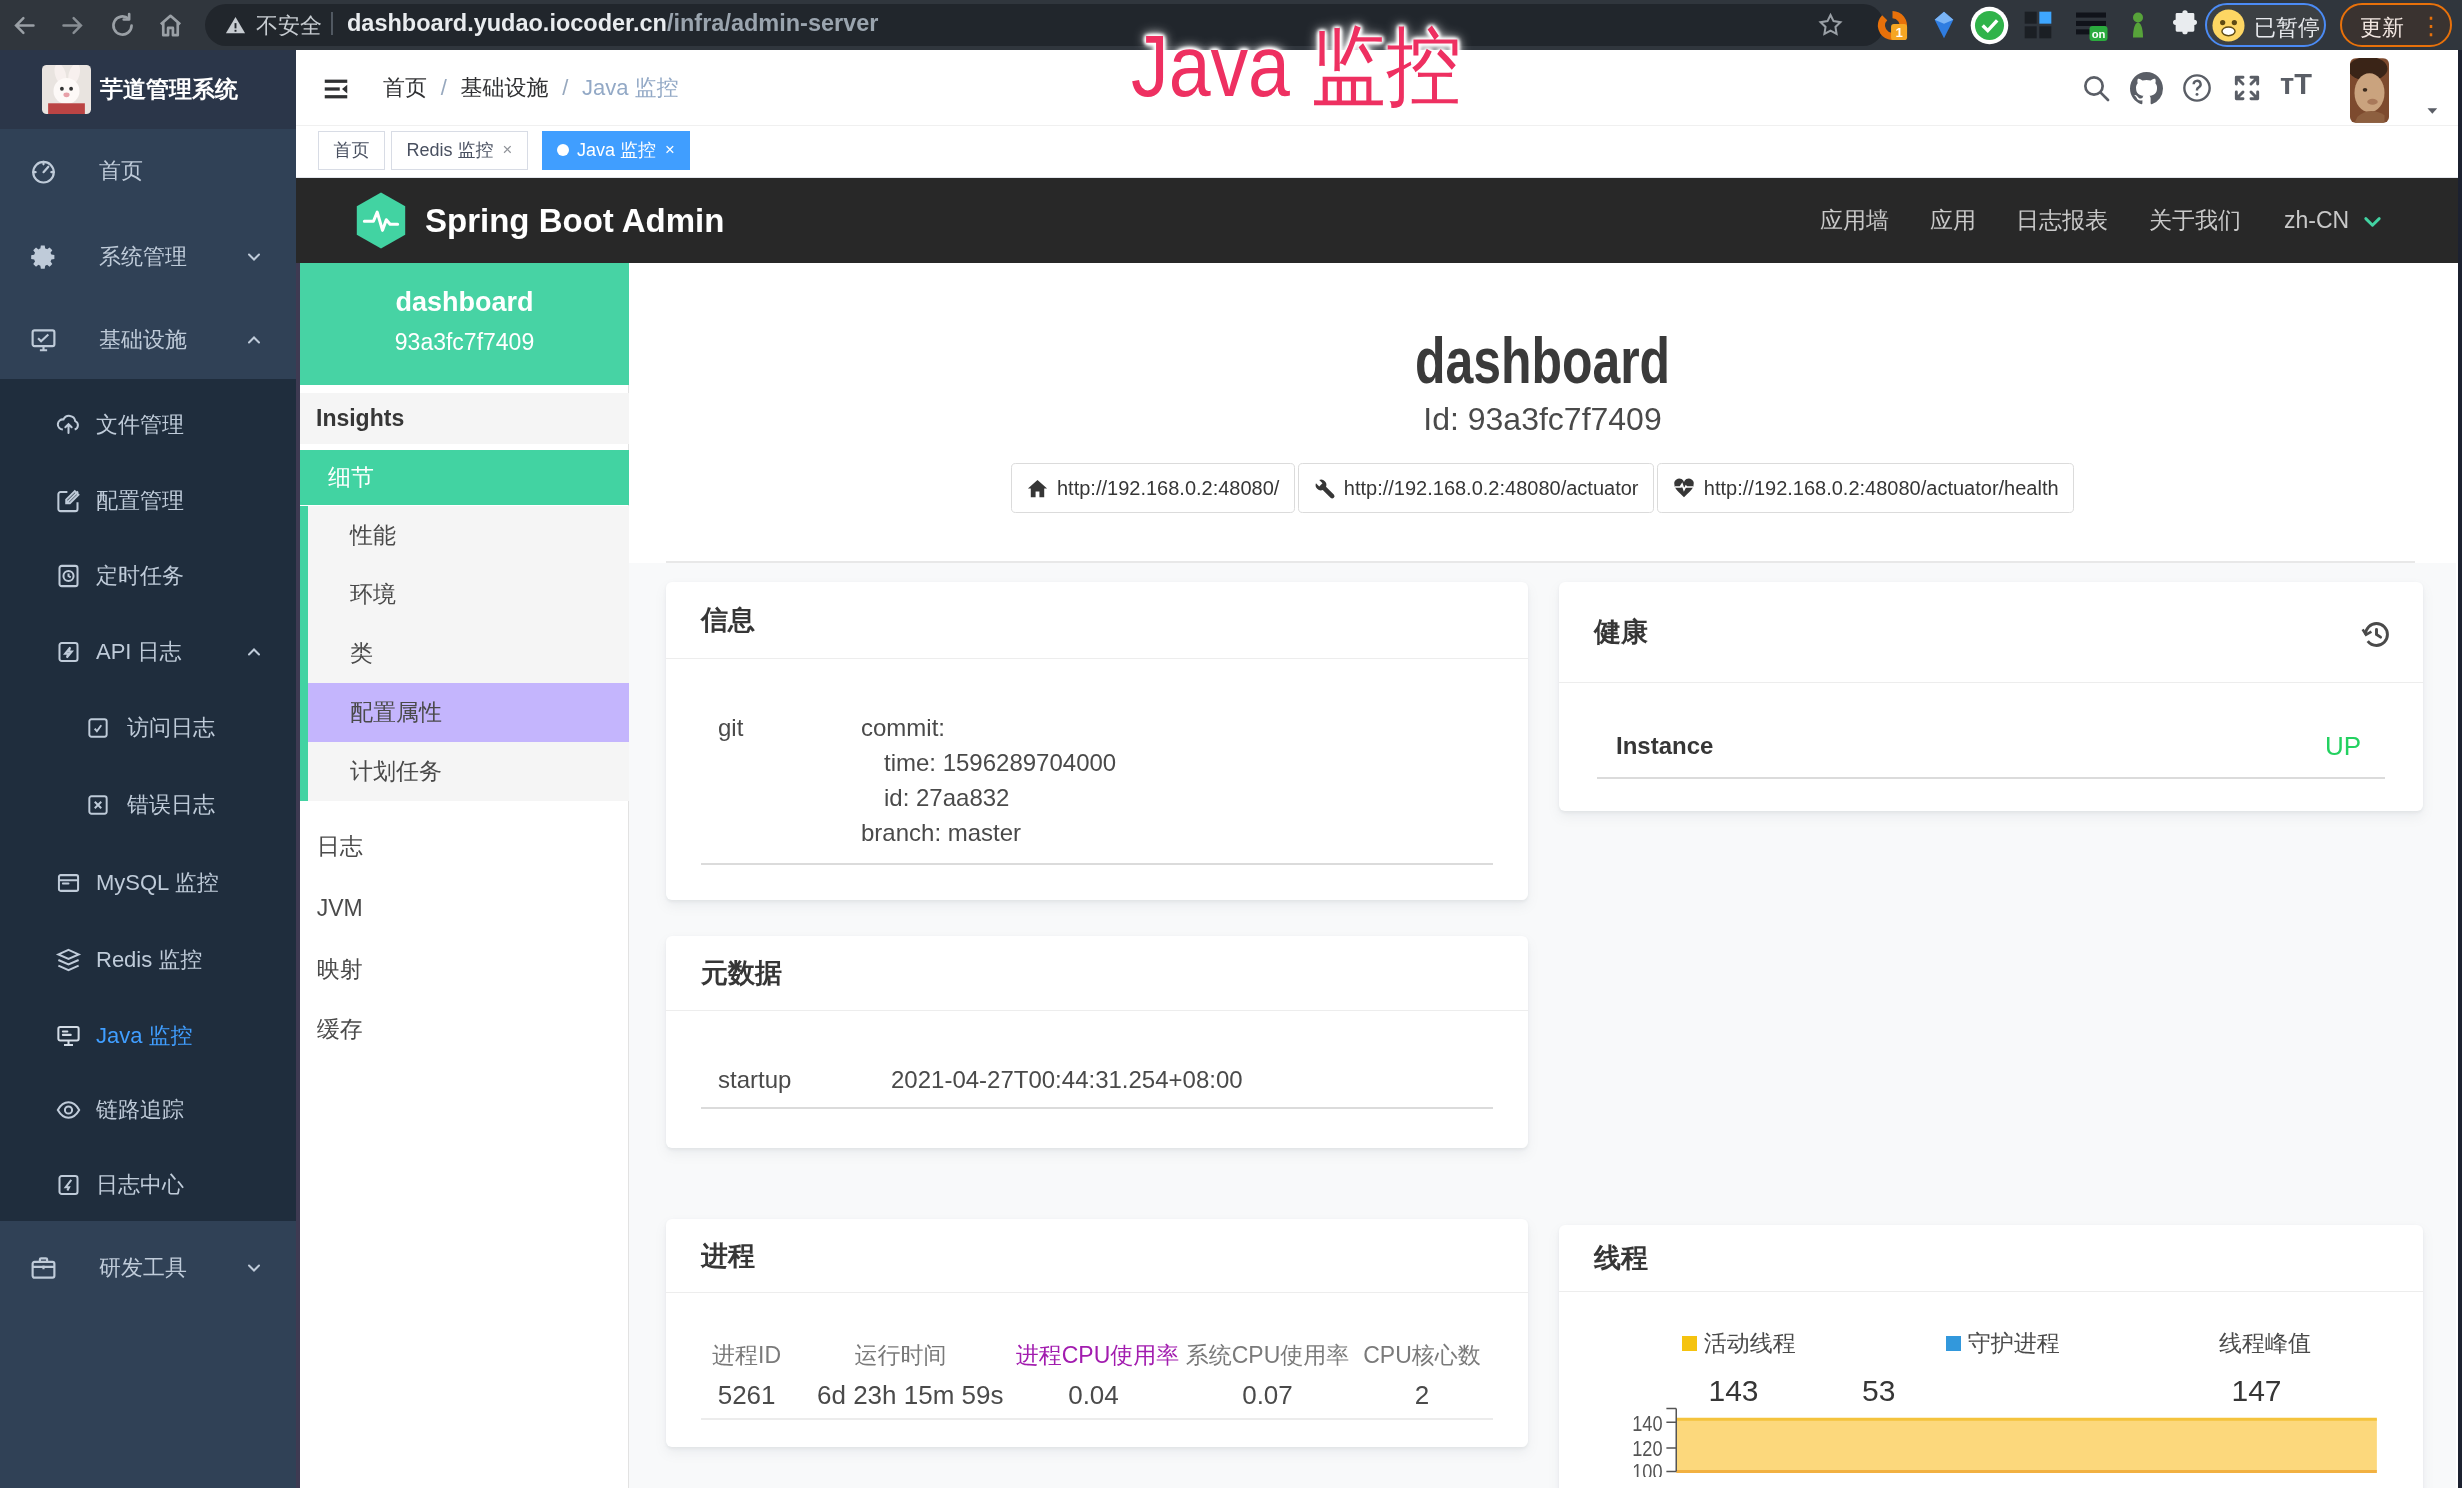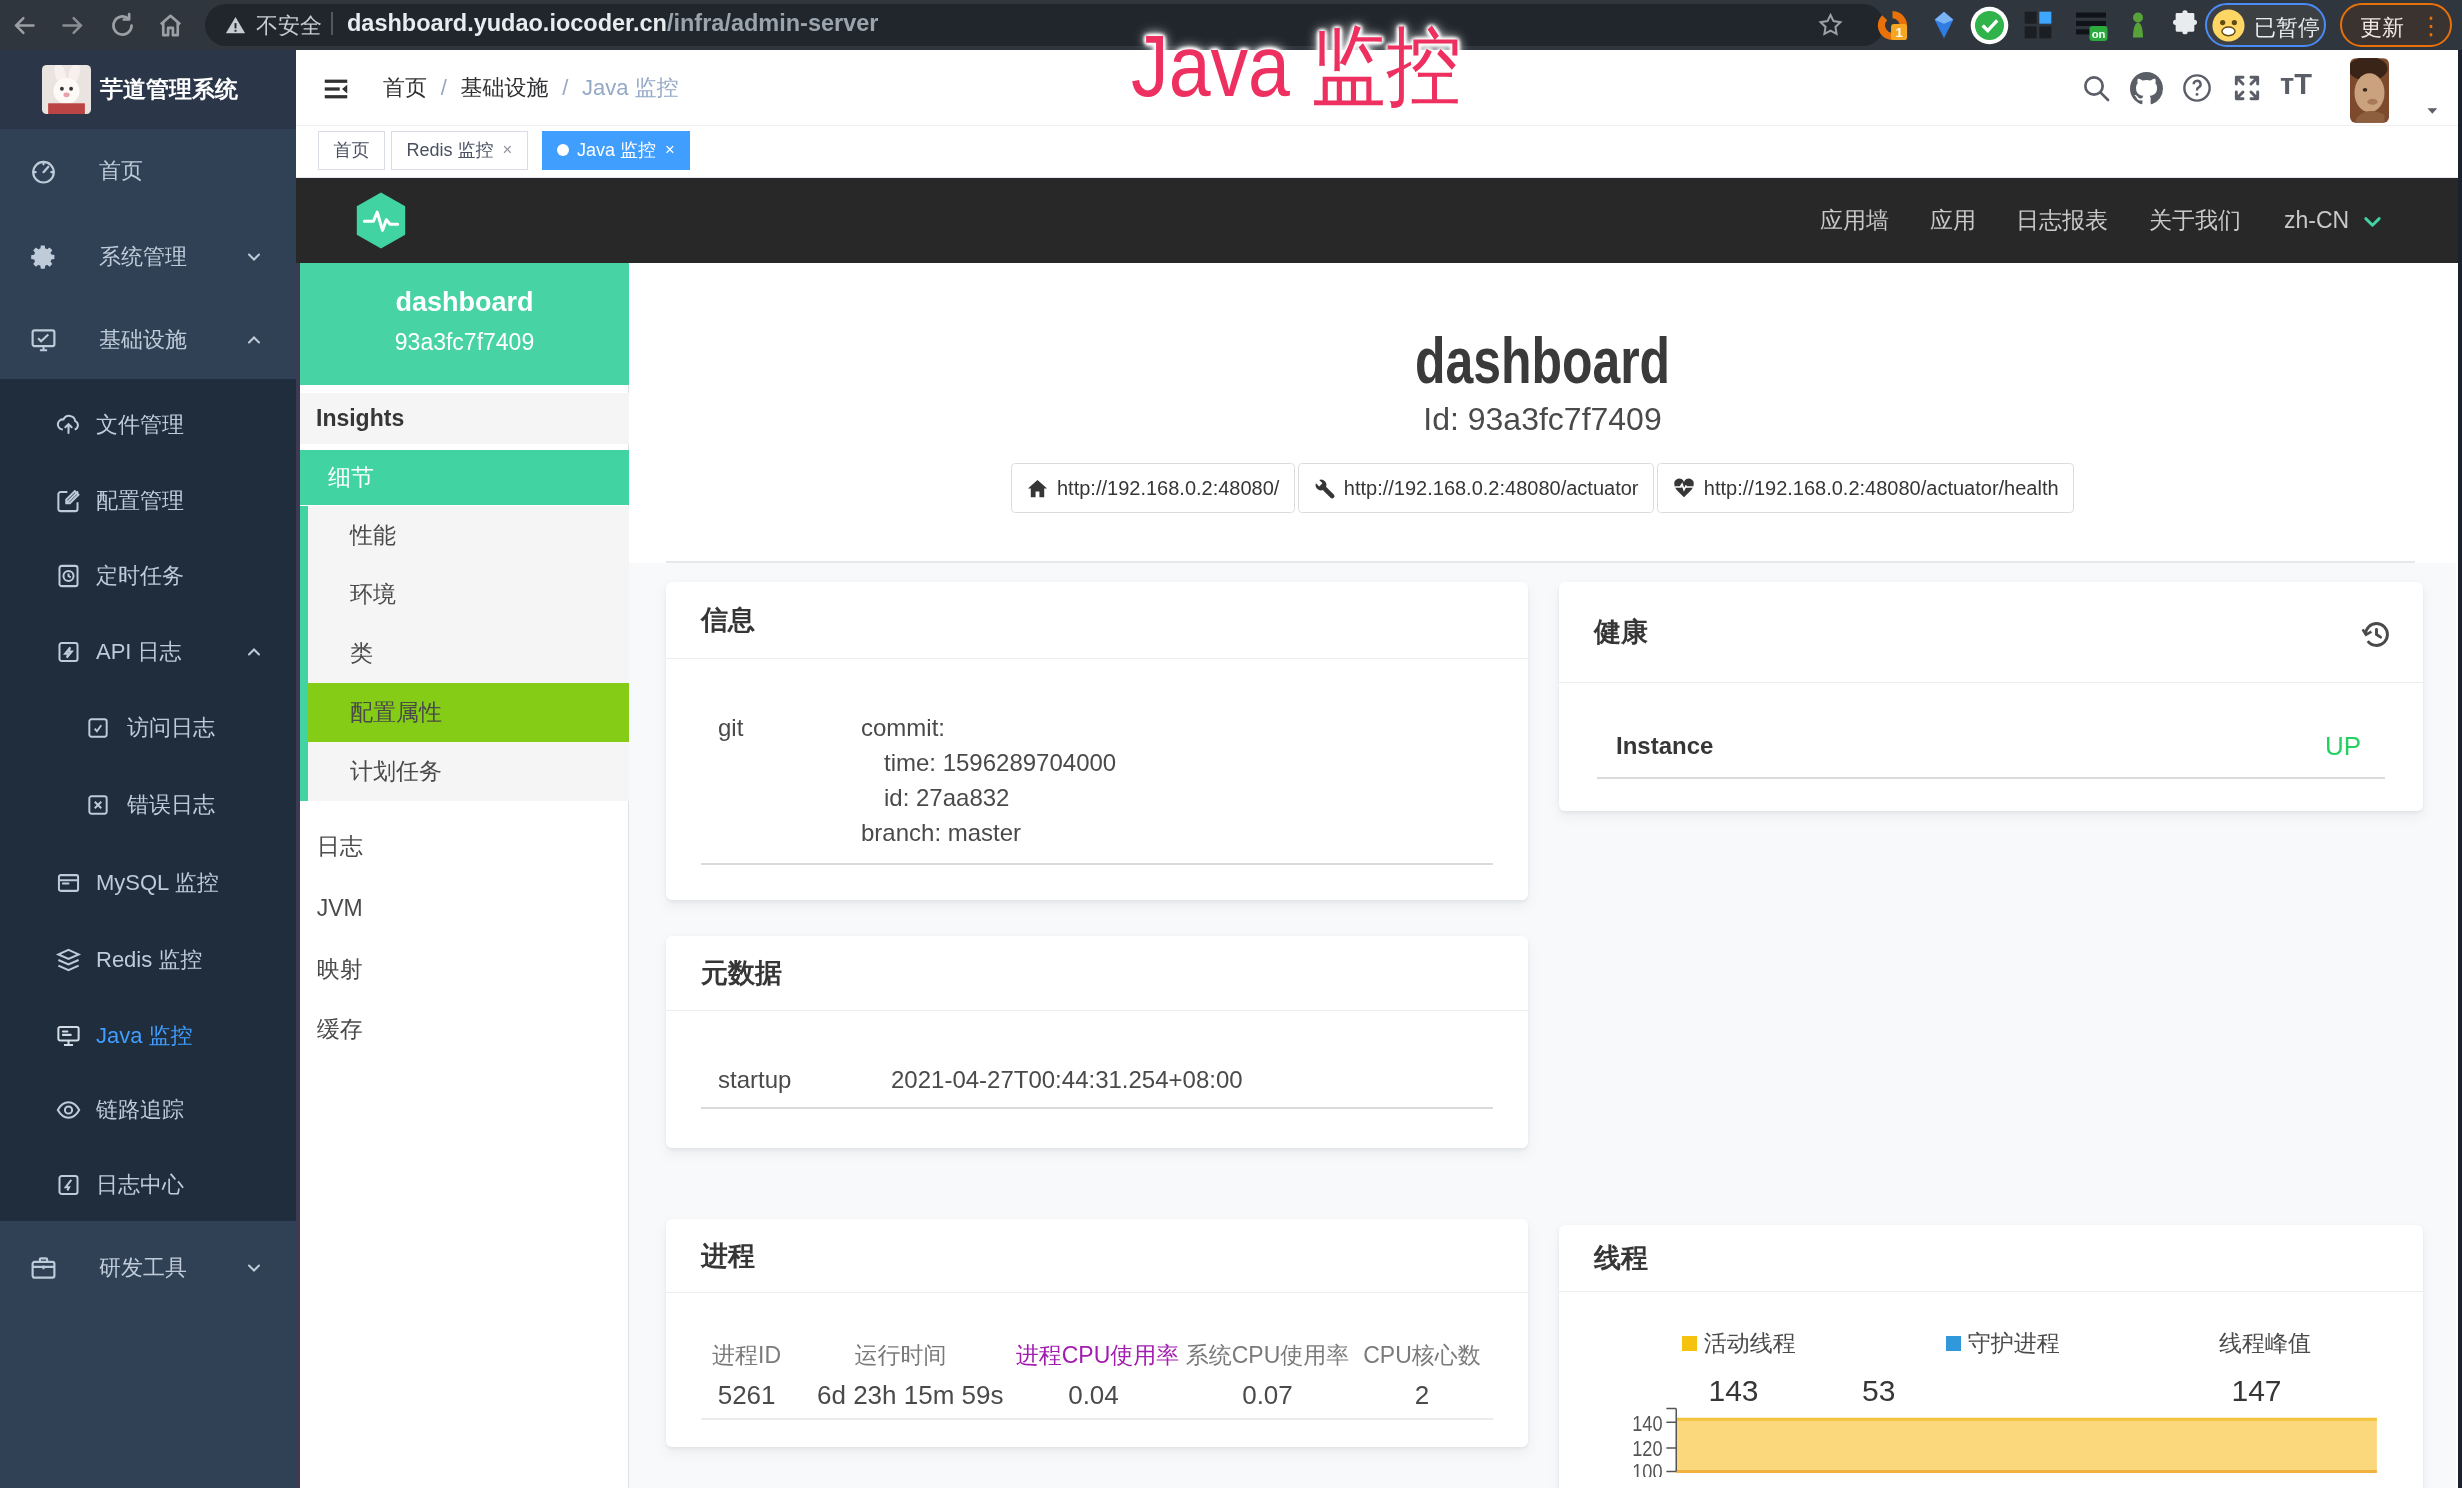--- a/index.html
+++ b/index.html
@@ -194,20 +194,21 @@
   <div class="tag" style="left:22px">首页</div>
   <div class="tag" style="left:95px">Redis 监控<span class="x" style="color:#909399">×</span></div>
   <div class="tag active" style="left:246px"><span class="dot"></span>Java 监控<span class="x">×</span></div>
 </div>
 
 <div id="sbanav">
   <svg class="abs" style="left:59px;top:13px" width="52" height="59" viewBox="0 0 34 39">
     <path d="M17 1 L33 10 L33 29 L17 38 L1 29 L1 10 Z" fill="#42d3a2"></path>
     <path d="M6 20 L12 20 L14.5 14 L18 26 L20.5 19 L23 22 L28 22" stroke="#fff" stroke-width="2" fill="none" stroke-linecap="round" stroke-linejoin="round"></path>
   </svg>
+  <div class="brand">Spring Boot Admin</div>
   <div class="ritem" style="left:1524px">应用墙</div>
   <div class="ritem" style="left:1634px">应用</div>
   <div class="ritem" style="left:1720px">日志报表</div>
   <div class="ritem" style="left:1853px">关于我们</div>
   <div class="ritem" style="left:1988px">zh-CN</div>
   <svg class="abs" style="left:2065px;top:32px" width="23" height="23" viewBox="0 0 24 24" fill="none" stroke="#42d3a2" stroke-width="3" stroke-linecap="round" stroke-linejoin="round">
         <path d="M5 9 L12 16 L19 9"></path>
       </svg>
 </div>
 
@@ -355,21 +356,21 @@
 <div id="innersb">
   <div id="greenhead">
         <div class="t1">dashboard</div>
         <div class="t2">93a3fc7f7409</div>
       </div>
   <div class="isrow" style="top:130px;height:51px;background:#f5f5f5;font-weight:600;color:#363636;padding-left:16px">Insights</div>
   <div class="isrow" style="top:187px;height:55px;background:#42d3a2;color:#fff;padding-left:28px">细节</div>
   <div class="isrow" style="top:243px;height:59px;background:#f5f5f5;padding-left:42px;border-left:8.3px solid #42d3a2">性能</div>
   <div class="isrow" style="top:302px;height:59px;background:#f5f5f5;padding-left:42px;border-left:8.3px solid #42d3a2">环境</div>
   <div class="isrow" style="top:361px;height:59px;background:#f5f5f5;padding-left:42px;border-left:8.3px solid #42d3a2">类</div>
-  <div class="isrow" style="top:420px;height:59px;background:#84cc16;padding-left:42px;border-left:8.3px solid #42d3a2">配置属性</div>
+  <div class="isrow" style="top:420px;height:59px;background:#c4b5fd;padding-left:42px;border-left:8.3px solid #42d3a2">配置属性</div>
   <div class="isrow" style="top:479px;height:59px;background:#f5f5f5;padding-left:42px;border-left:8.3px solid #42d3a2">计划任务</div>
   <div class="isrow" style="top:554px;height:59px;padding-left:16.7px">日志</div>
   <div class="isrow" style="top:616px;height:59px;padding-left:16.7px">JVM</div>
   <div class="isrow" style="top:677px;height:59px;padding-left:16.7px">映射</div>
   <div class="isrow" style="top:737px;height:59px;padding-left:16.7px">缓存</div>
 </div>
 
 <div id="main">
   <div id="graysec"></div>
   <div id="hero-title">dashboard</div>

